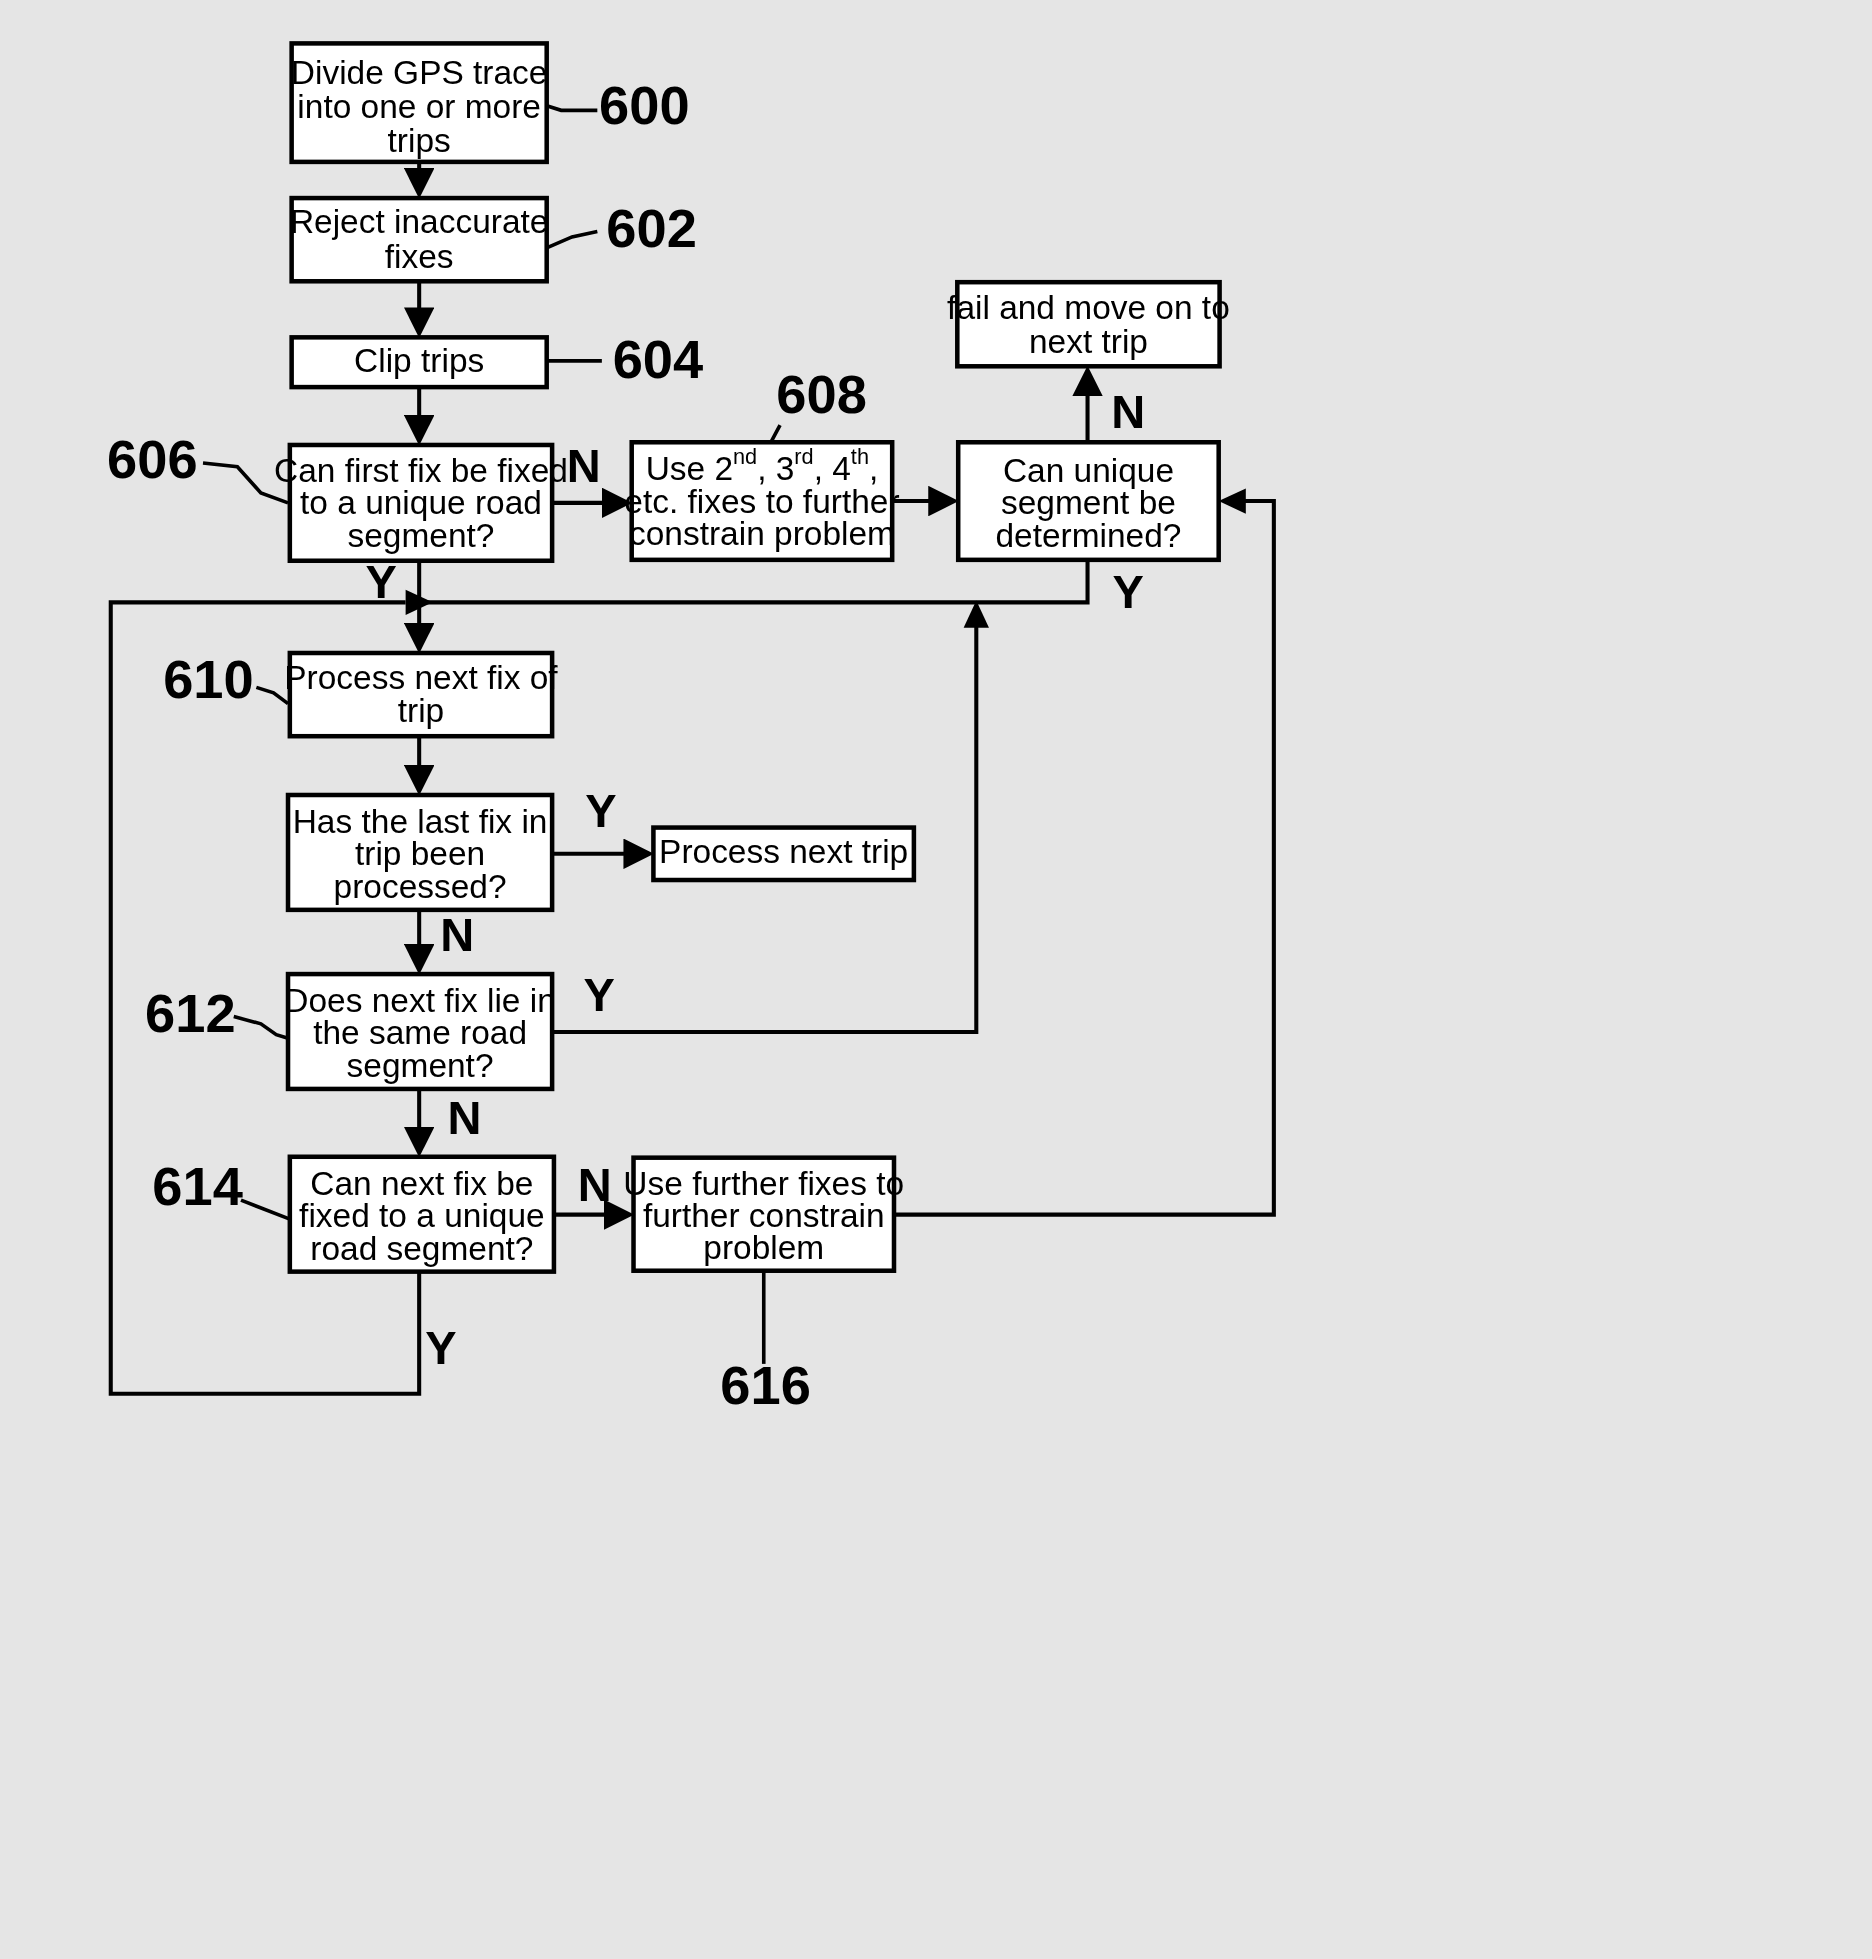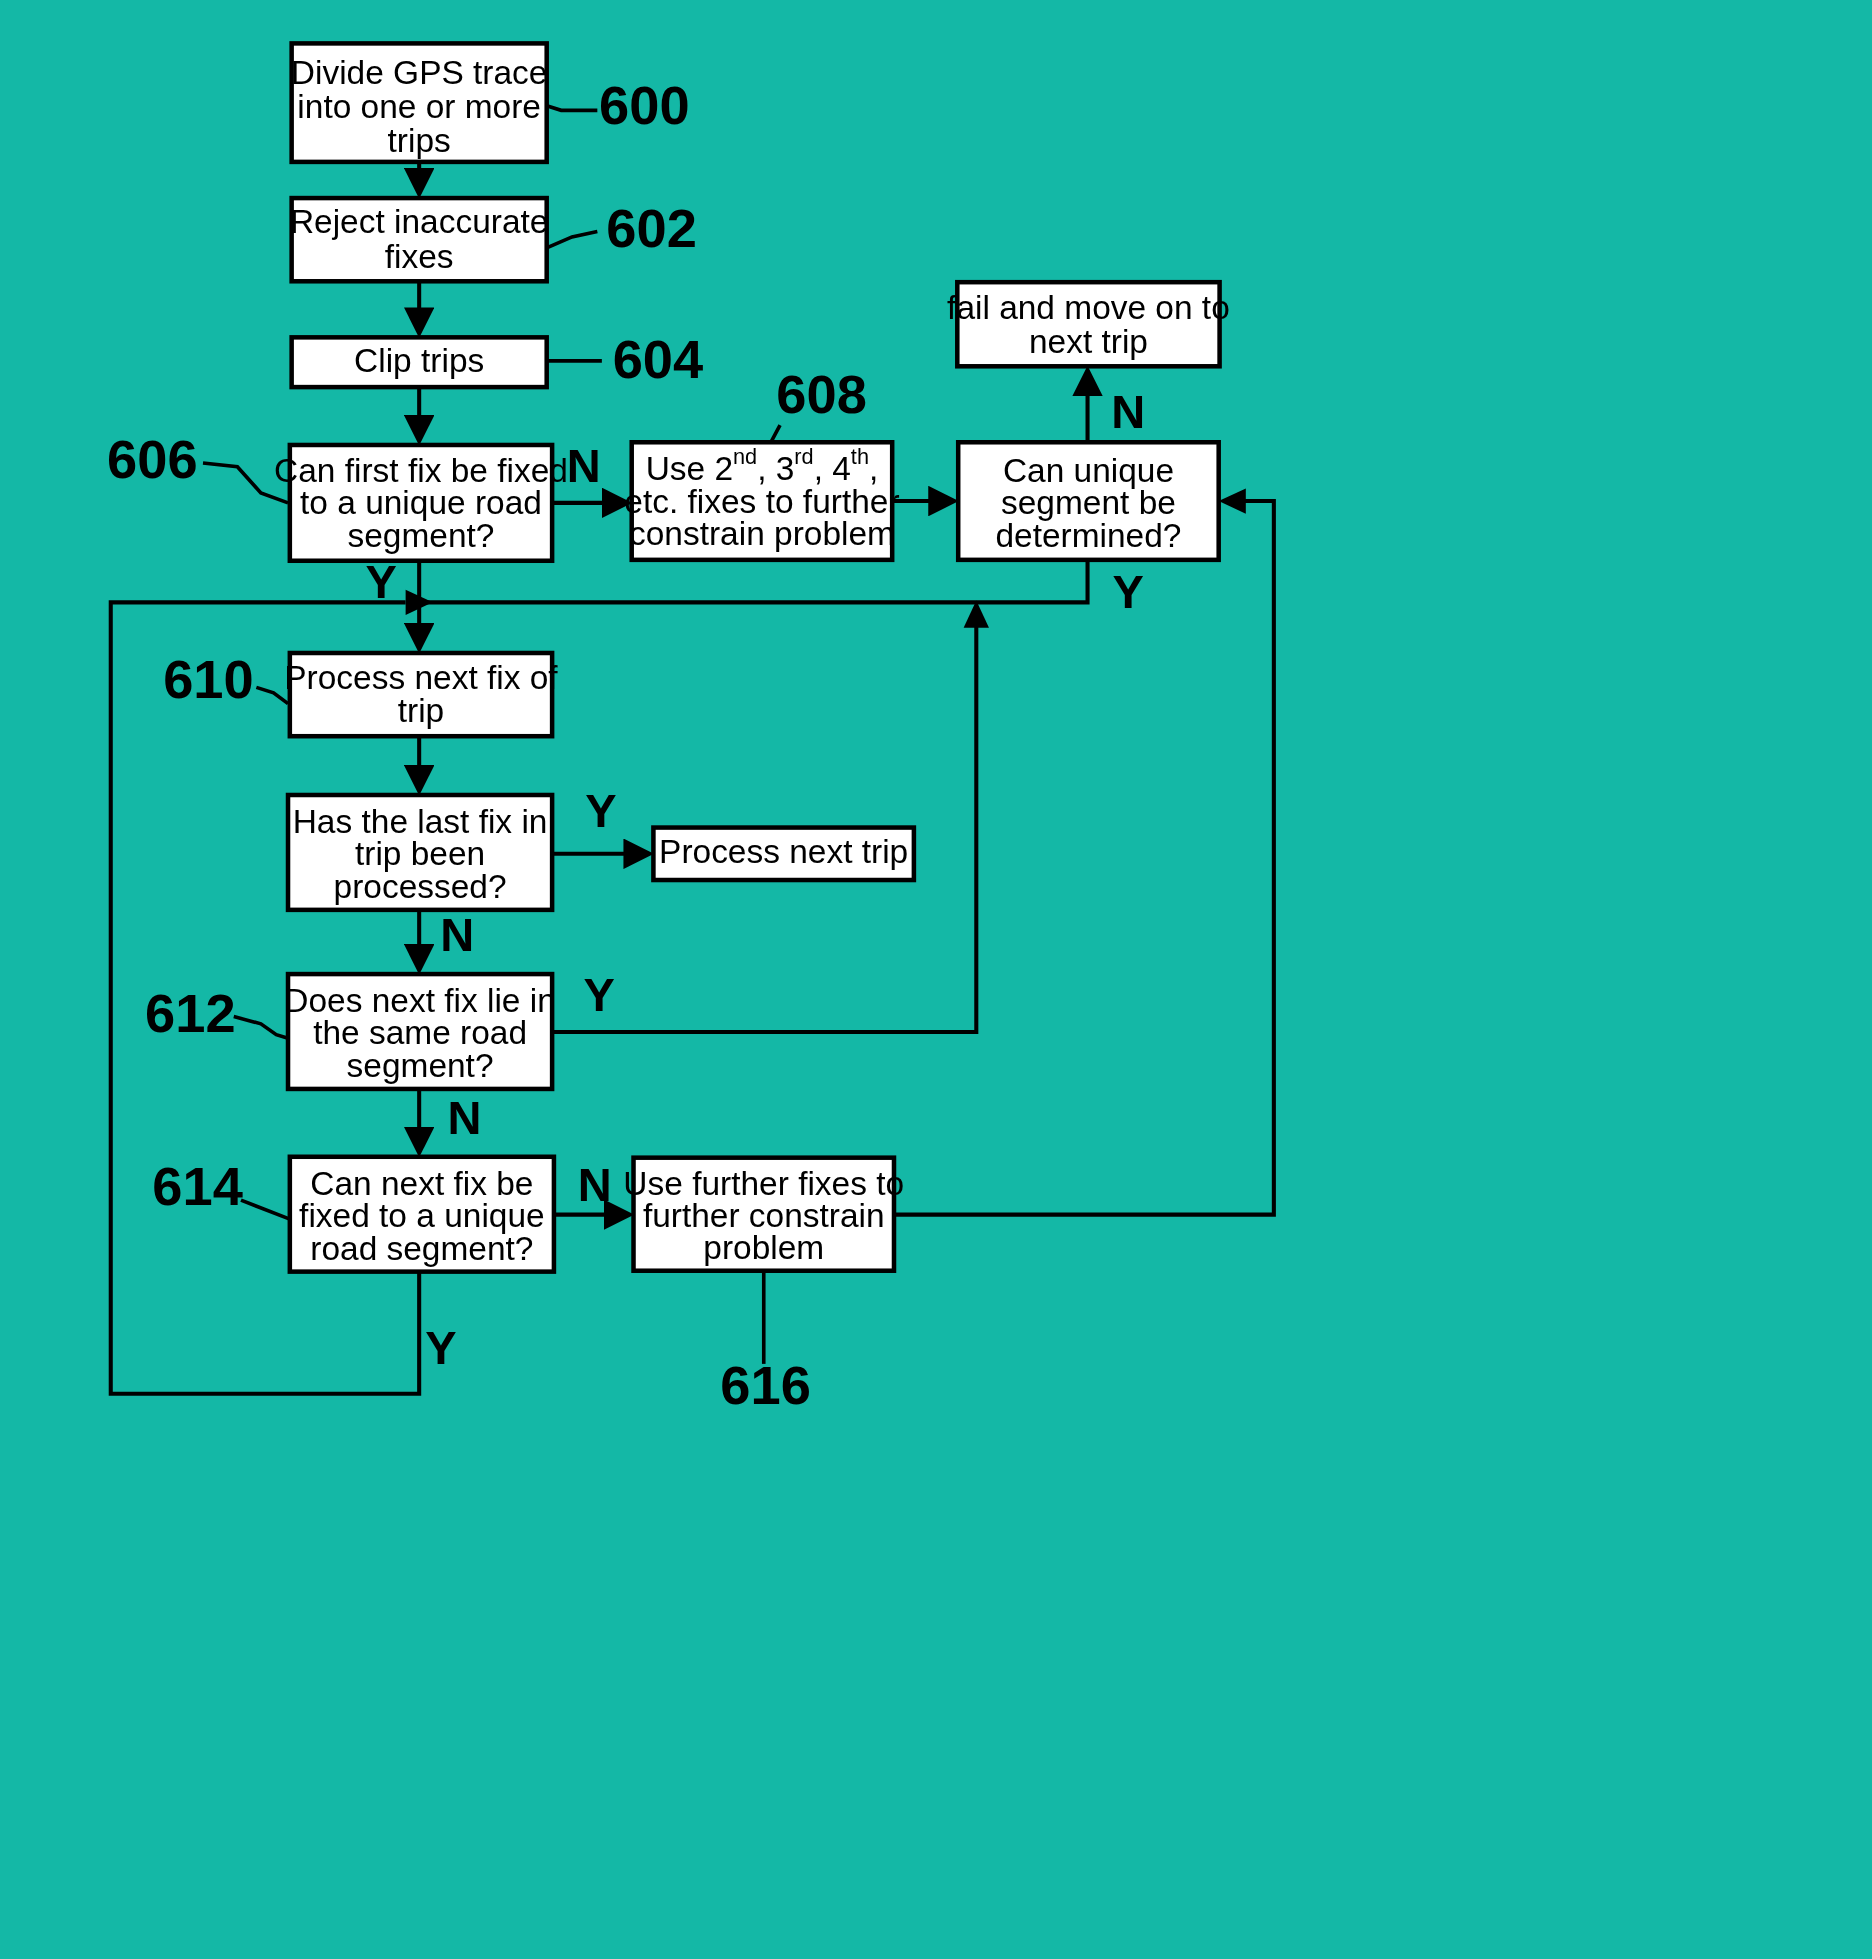--- a/index.html
+++ b/index.html
@@ -11,21 +11,21 @@
     width: 1873px;
     height: 1959px;
     font-family: "Liberation Sans", sans-serif;
     color: #000000;
     overflow: hidden;
   }
   #figure-root {
     position: relative;
     width: 1873px;
     height: 1959px;
-    background: #14b8a6;
+    background: #e5e5e5;
   }
   svg#flowchart {
     position: absolute;
     left: 0;
     top: 0;
     width: 1873px;
     height: 1959px;
     display: block;
   }
   .node-rect {

